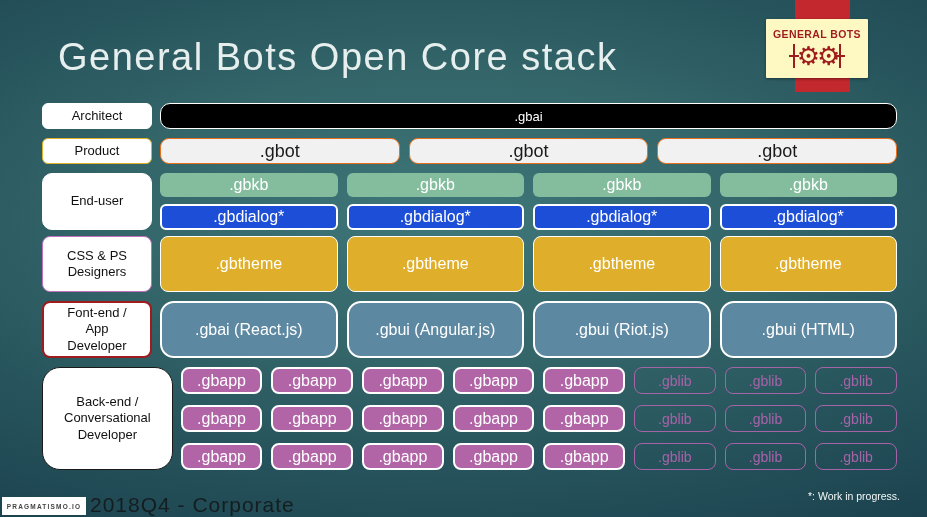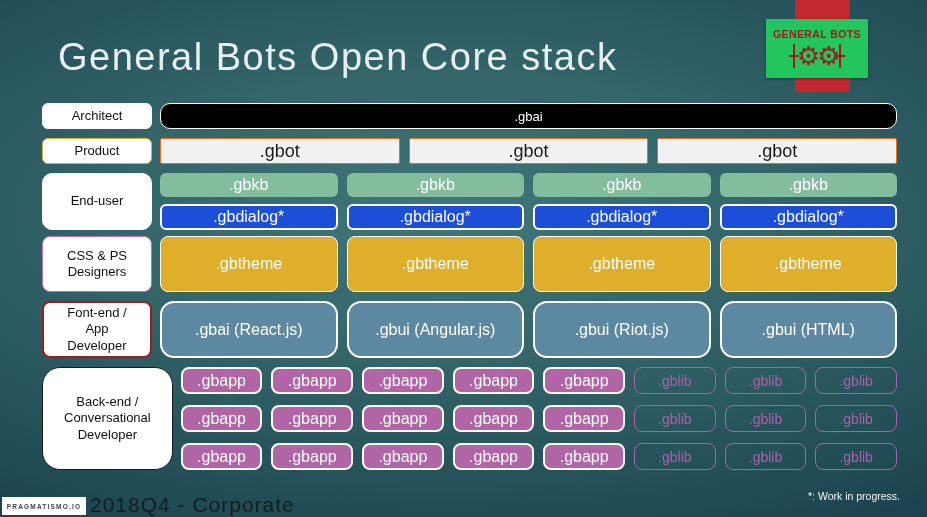--- a/index.html
+++ b/index.html
@@ -18,21 +18,21 @@
     position:absolute; left:58px; top:36px;
     font-size:38px; letter-spacing:1.5px;
     color:#e7efee; font-weight:400;
   }
   .ribbon {
     position:absolute; left:795px; top:0; width:55px; height:92px;
     background:#c2282d;
   }
   .logo-card {
     position:absolute; left:766px; top:19px; width:102px; height:59px;
-    background:#22c55e; border-radius:1px;
+    background:#fef9c3; border-radius:1px;
     display:flex; flex-direction:column; align-items:center; justify-content:center;
     box-shadow:0 1px 3px rgba(0,0,0,.4);
   }
   .logo-text {
     font-size:10.5px; font-weight:bold; color:#9e1b1e; letter-spacing:.4px;
     margin-top:2px;
   }
   .logo-mark { display:flex; align-items:center; height:32px; }
   .gear-line {
     width:2px; height:24px; background:#9e1b1e; position:relative; margin:0 1px;
@@ -61,21 +61,21 @@
   .cols4 { grid-template-columns:repeat(4,1fr); }
   .cols8 { grid-template-columns:repeat(8,1fr); }
 
   .box {
     display:flex; align-items:center; justify-content:center;
     color:#fff; font-size:16px; white-space:nowrap;
   }
 
   
   .b-gbai   { background:#000; border:1.5px solid #fff; border-radius:10px; font-size:13px; height:26px; }
-  .b-gbot   { background:#f1f1f1; border:1.5px solid #e8701d; border-radius:2px; color:#1a1a1a; font-size:18px; height:26px; }
+  .b-gbot   { background:#f1f1f1; border:1.5px solid #e8701d; border-radius:9px; color:#1a1a1a; font-size:18px; height:26px; }
   .b-gbkb   { background:#83bd9d; border-radius:6px; height:24px; }
   .b-gbdialog{ background:#1d4ed8; border:2px solid #fff; border-radius:6px; height:26px; }
   .b-gbtheme{ background:#dfaf2b; border:1.5px solid #fff; border-radius:8px; height:56px; }
   .b-gbui   { background:#5d88a1; border:2px solid #fff; border-radius:14px; height:57px; }
   .b-gbapp  { background:#b164a6; border:2px solid #fff; border-radius:8px; height:27px; }
   .b-gblib  { background:transparent; border:1.5px solid #a763a8; border-radius:8px;
               color:#a763a8; font-size:14px; height:27px; }
 
   
   .band-architect { height:26px; margin-bottom:9px; }

